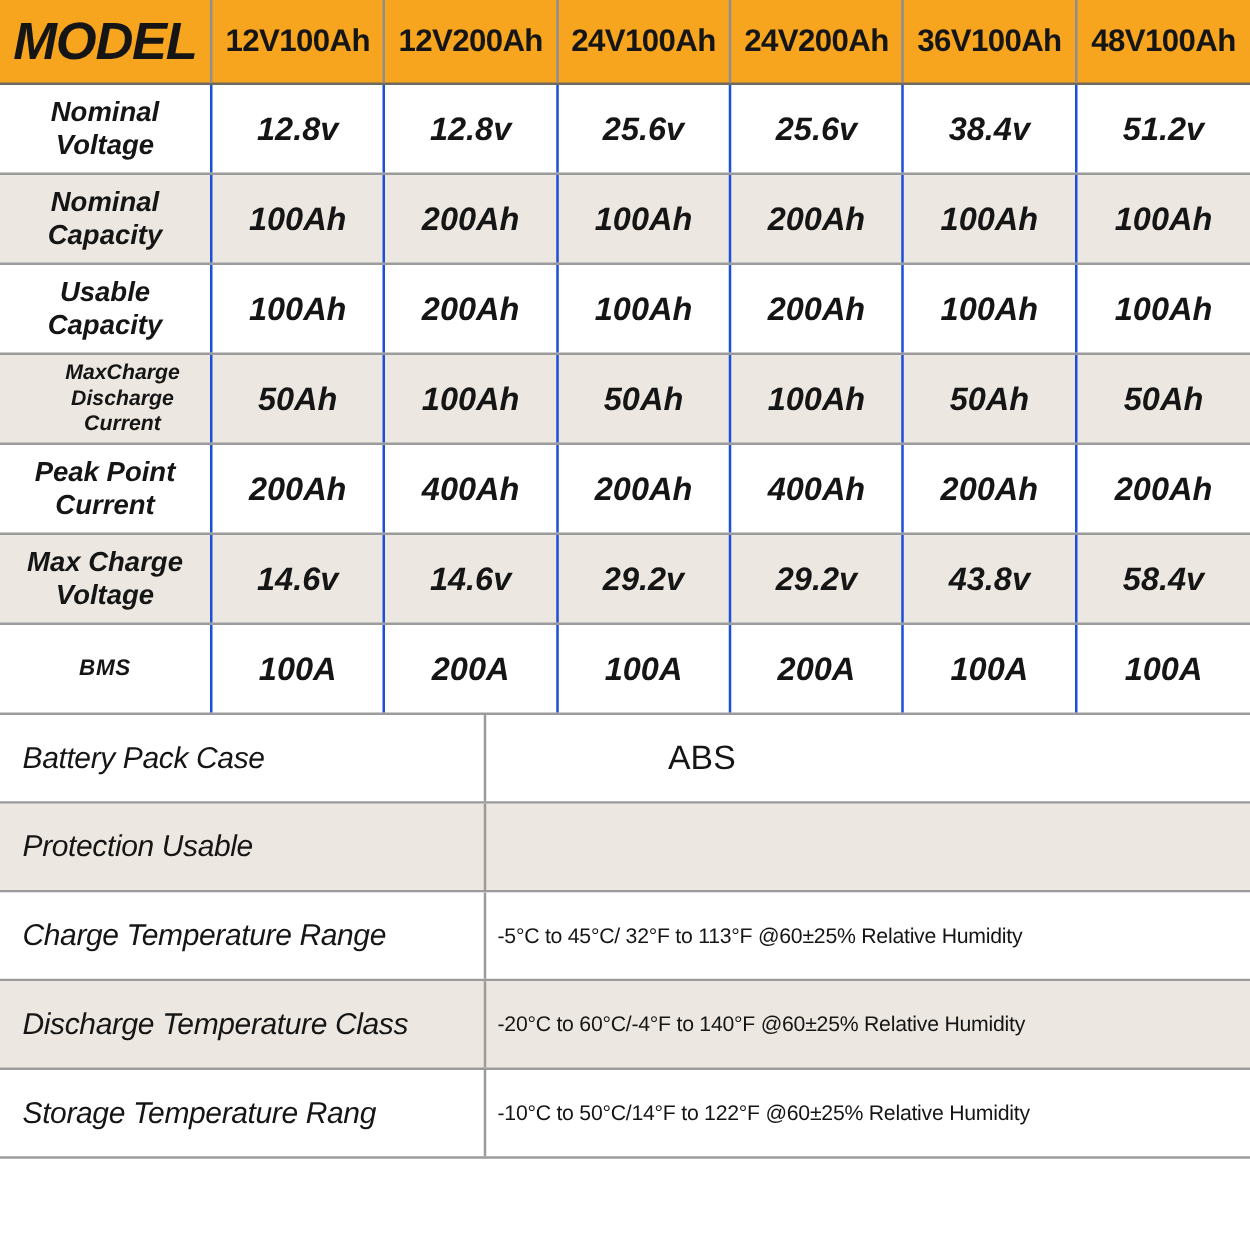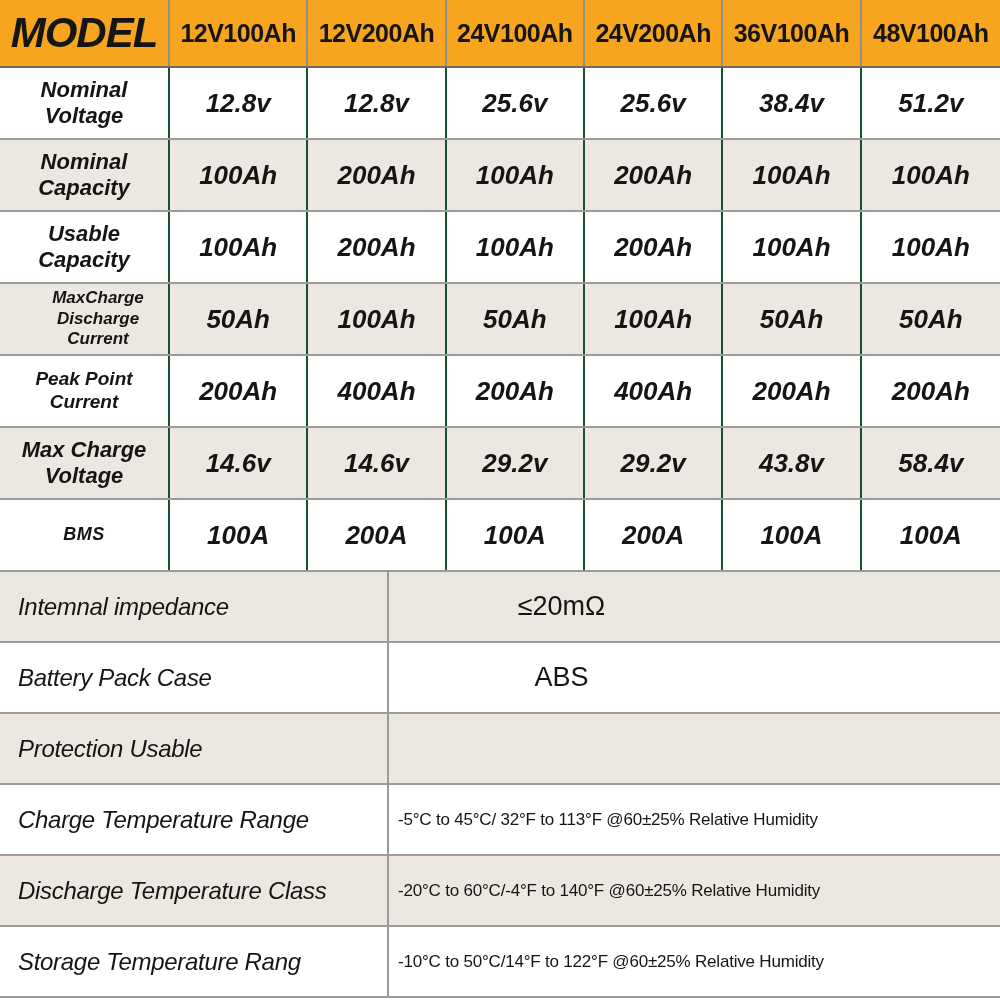--- a/index.html
+++ b/index.html
@@ -22,42 +22,42 @@
     height: 68px;
     background: #F7A51E;
     border-bottom: 2px solid #6e6a62;
   }
   .spec-row { height: 72px; }
   .spec-row.alt { background: #ECE8E1; }
 
   .cell {
     display: flex; align-items: center; justify-content: center;
     text-align: center;
-    border-right: 2px solid #14532d;
+    border-right: 2px solid #1d4ed8;
     overflow: hidden;
   }
   .cell:last-child { border-right: none; }
   .header-row .cell { border-right: 2px solid #8f8f8f; text-align: center; }
   .header-row .cell:last-child { border-right: none; }
 
   .model-cell {
     font-size: 42px; font-weight: bold; font-style: italic;
     letter-spacing: -1px;
   }
   .col-header { font-size: 25px; font-weight: bold; letter-spacing: -0.5px; }
 
   .label-cell {
     font-style: italic; font-weight: bold; font-size: 22px;
     line-height: 1.2; padding: 0 4px;
   }
   .value-cell { font-style: italic; font-weight: bold; font-size: 26px; }
 
   
   #spec-table > .row:nth-child(5) .label-cell { font-size: 17px; margin-left: 28px; }
-  #spec-table > .row:nth-child(6) .label-cell { font-size: 19px; font-style: italic; }
+  #spec-table > .row:nth-child(6) .label-cell { font-size: 22px; font-style: italic; }
   #spec-table > .row:nth-child(8) .label-cell { font-size: 18px; letter-spacing: 0.5px; }
 
   .info-row {
     display: grid;
     grid-template-columns: 389px 1fr;
     height: 71px;
     border-bottom: 2px solid #9B9B9B;
     background: #ffffff;
   }
   .info-row.alt { background: #ECE8E1; }
@@ -152,24 +152,20 @@
       <div class="cell label-cell">BMS</div>
       <div class="cell value-cell">100A</div>
       <div class="cell value-cell">200A</div>
       <div class="cell value-cell">100A</div>
       <div class="cell value-cell">200A</div>
       <div class="cell value-cell">100A</div>
       <div class="cell value-cell">100A</div>
     </div>
     <div id="info-section">
 
-  <div class="info-row alt">
-        <div class="info-label">Intemnal impedance</div>
-        <div class="info-value short">≤20mΩ</div>
-      </div>
       <div class="info-row">
         <div class="info-label">Battery Pack Case</div>
         <div class="info-value short">ABS</div>
       </div>
       <div class="info-row alt">
         <div class="info-label">Protection Usable</div>
       </div>
       <div class="info-row">
         <div class="info-label">Charge Temperature Range</div>
         <div class="info-value long">-5°C to 45°C/ 32°F to 113°F @60±25% Relative Humidity</div>

